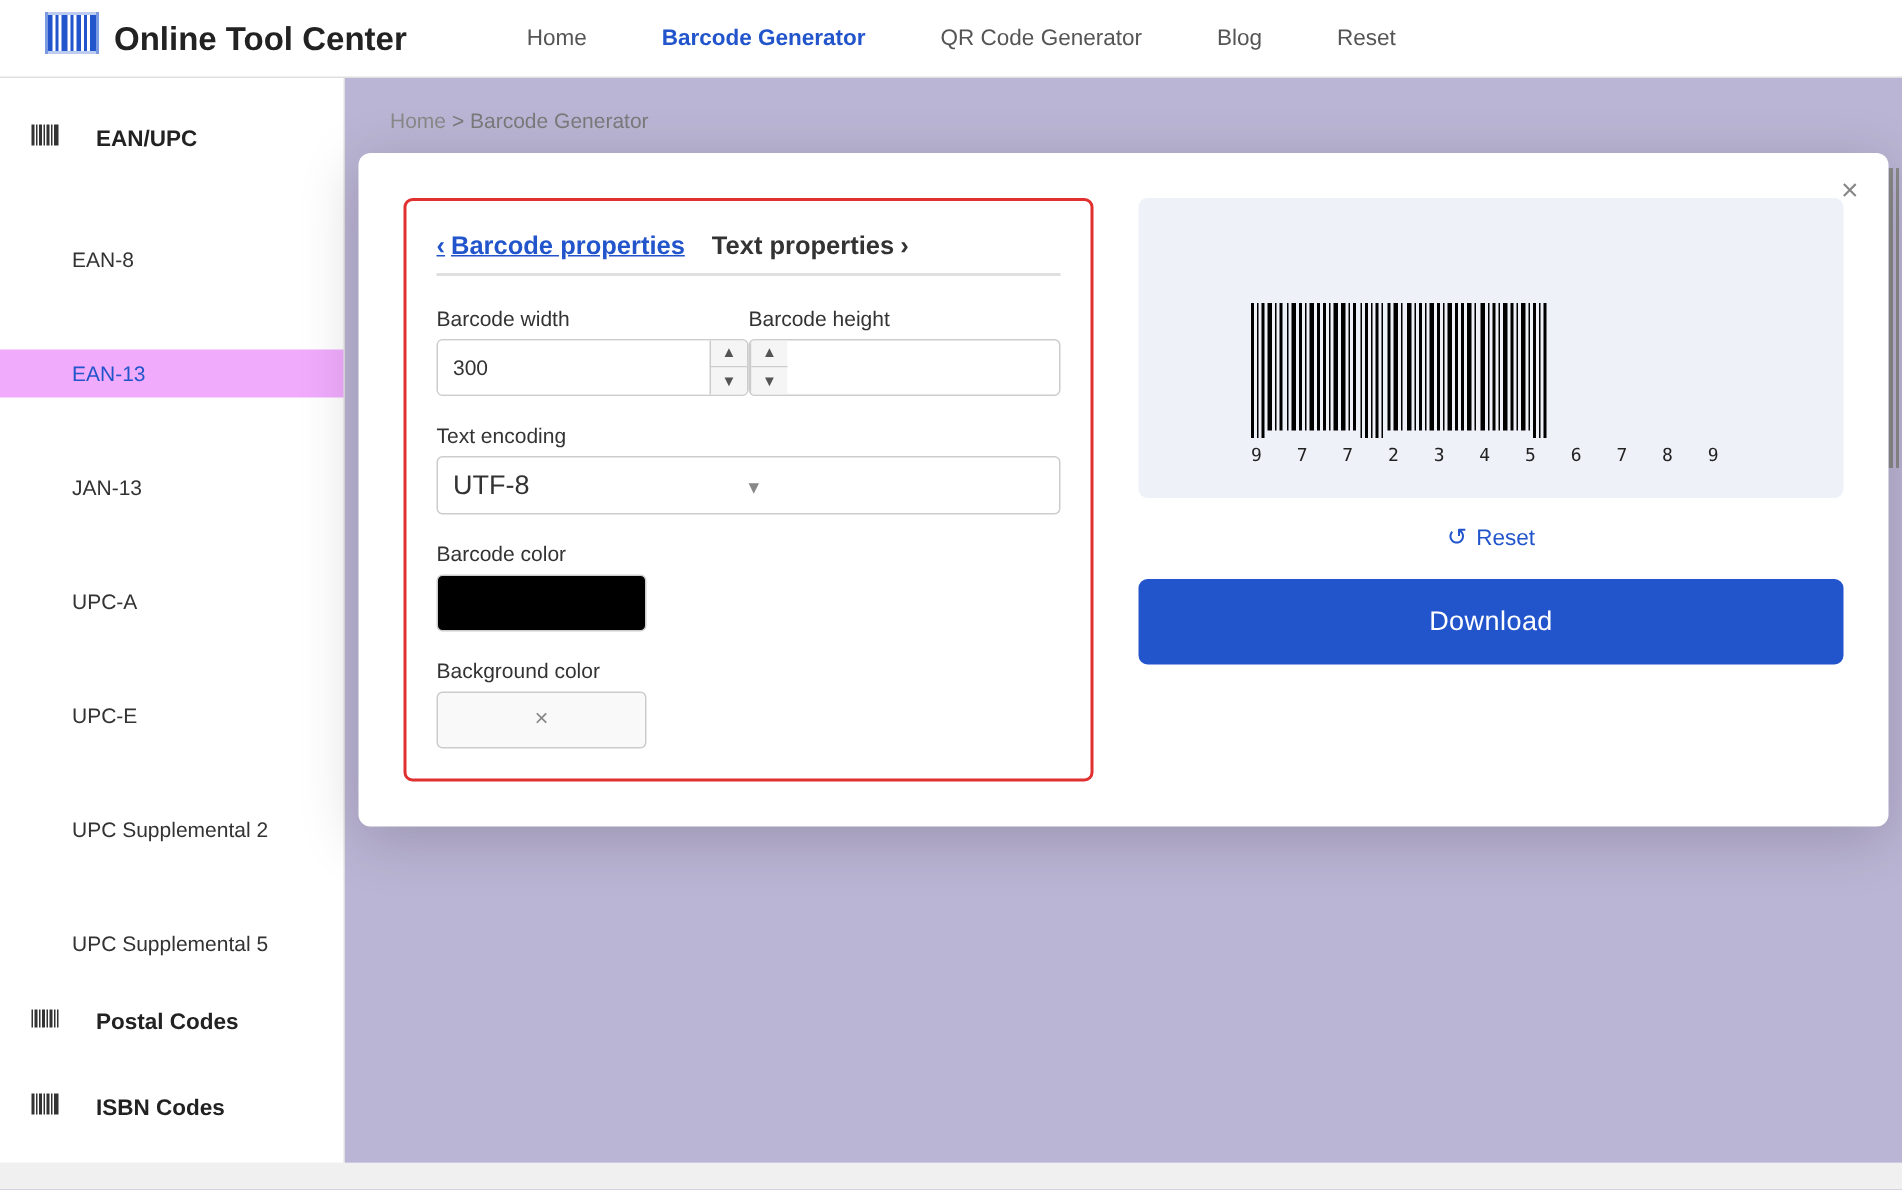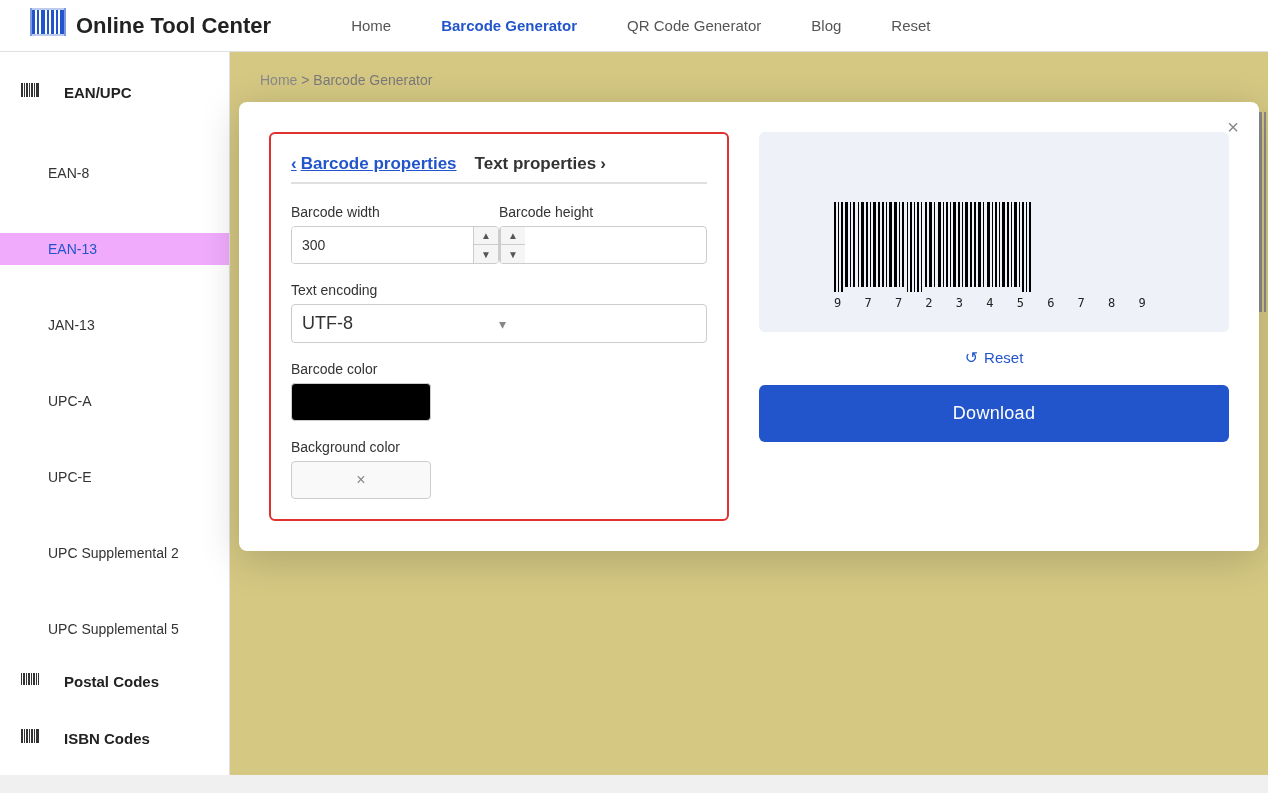--- a/index.html
+++ b/index.html
@@ -17,21 +17,21 @@
     .main { display: flex; height: calc(793px - 70px); }
 
     
     .sidebar { width: 230px; background: #fff; border-right: 1px solid #e0e0e0; padding: 20px 0; flex-shrink: 0; }
     .sidebar-section-title { font-size: 15px; font-weight: 700; color: #222; padding: 8px 20px; display: flex; align-items: center; gap: 24px; }
     .sidebar-icon { font-size: 18px; color: #444; }
     .sidebar-item { font-size: 14px; color: #333; padding: 8px 20px 8px 48px; cursor: pointer; margin-top: 44px; }
     .sidebar-item.active { color: #2255cc; background: #f0abfc; font-weight: 500; }
 
     
-    .content { flex: 1; padding: 20px 30px; position: relative; background: #fde047; }
+    .content { flex: 1; padding: 20px 30px; position: relative; background: #c4b5fd; }
     .breadcrumb { font-size: 14px; color: #555; margin-bottom: 20px; }
     .breadcrumb a { color: #555; text-decoration: none; }
     .breadcrumb span { color: #333; }
 
     
     .overlay { position: absolute; top: 0; left: 0; right: 0; bottom: 0; background: rgba(180,180,180,0.55); z-index: 10; }
 
     
     .modal { position: absolute; top: 50px; left: 50%; transform: translateX(-50%); background: #fff; border-radius: 8px; box-shadow: 0 8px 40px rgba(0,0,0,0.18); z-index: 20; width: 1020px; padding: 30px 30px 30px 30px; }
     .modal-close { position: absolute; top: 15px; right: 20px; font-size: 20px; color: #888; cursor: pointer; background: none; border: none; line-height: 1; }

